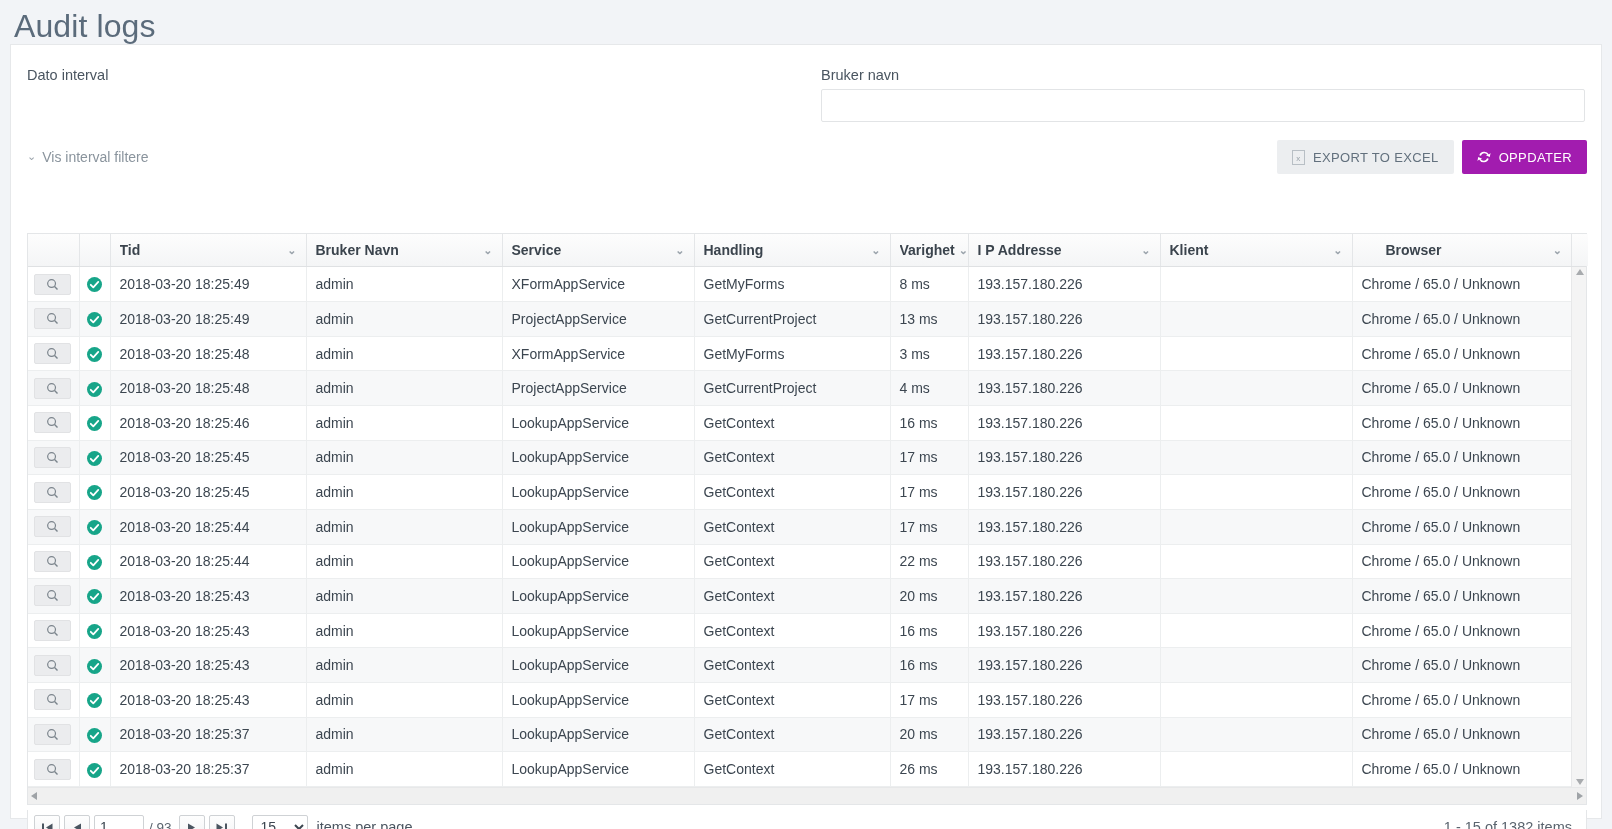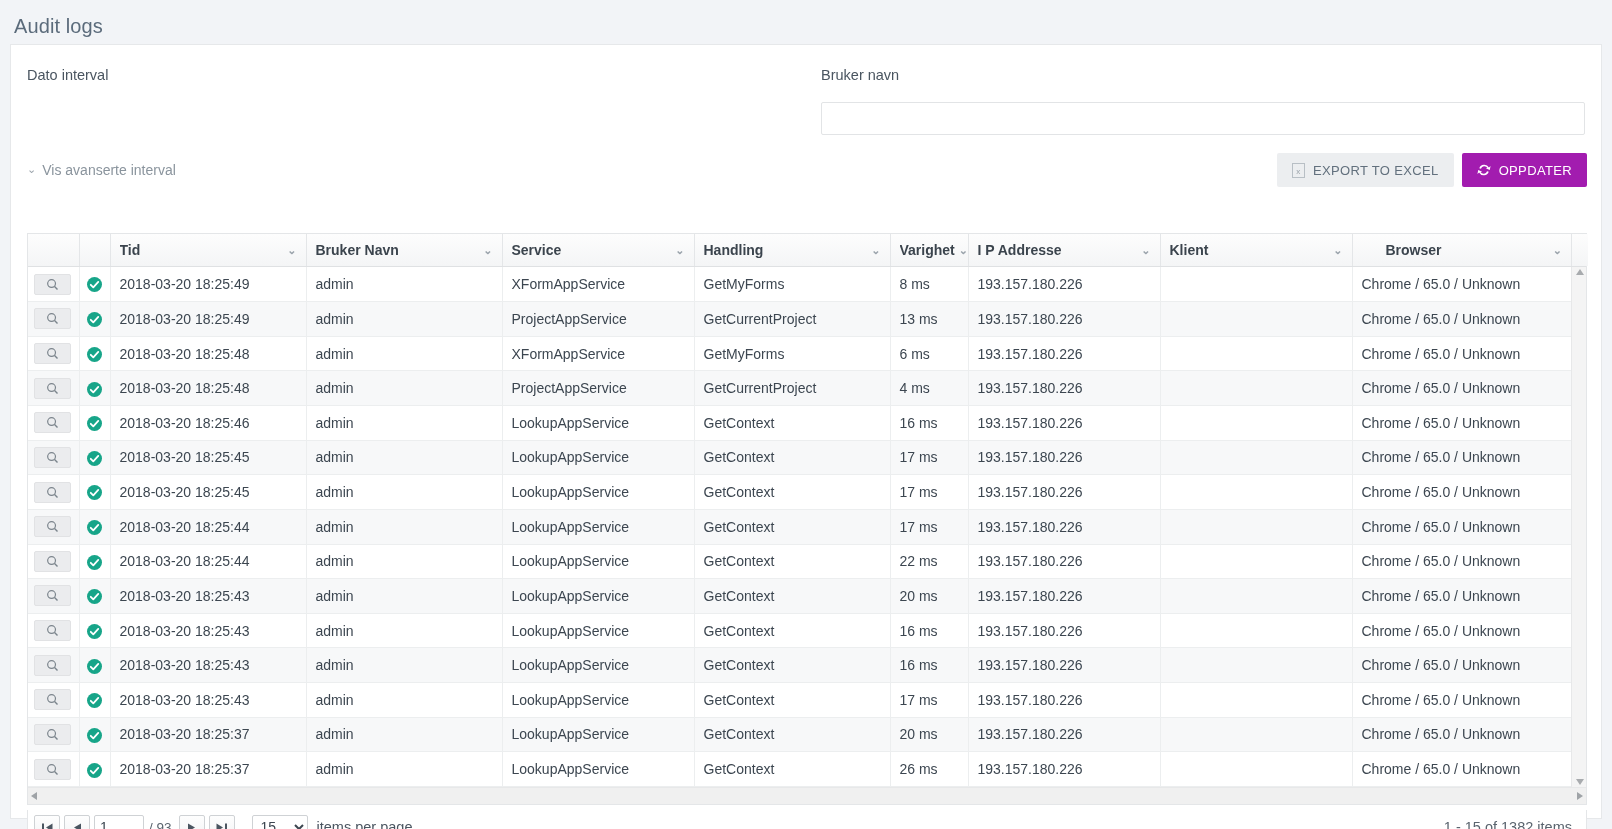--- a/index.html
+++ b/index.html
@@ -7,21 +7,21 @@
     margin: 0; padding: 0;
     width: 1612px; height: 829px;
     background: #f2f4f7;
     font-family: "Liberation Sans", sans-serif;
     -webkit-font-smoothing: antialiased;
     overflow: hidden;
   }
 
   
   #page-title {
-    font-size: 20px;
+    font-size: 32px;
     font-weight: 400;
     color: #5b6b7b;
     padding: 8px 12px 0 14px;
     height: 44px;
     line-height: 36px;
     letter-spacing: .1px;
   }
 
   
   #content-card {
@@ -35,21 +35,21 @@
   
   .filter-row {
     display: flex;
     padding: 22px 16px 0 16px;
     gap: 30px;
   }
   .filter-field { flex: 1 1 0; min-width: 0; }
   .filter-label {
     font-size: 14.5px;
     color: #4a5560;
-    margin-bottom: 19px;
+    margin-bottom: 6px;
     display: block;
   }
   .filter-input {
     width: 100%;
     height: 33px;
     border: 1px solid #e2e4e6;
     border-radius: 2px;
     font-family: "Liberation Sans", sans-serif;
     font-size: 14.5px;
     color: #3c4650;
@@ -317,21 +317,21 @@
     </div>
     <div class="filter-field">
       <label class="filter-label">Bruker navn</label>
       <input class="filter-input" type="text" value="" style="">
     </div>
   </div>
 
   <div class="actions-row">
     <span id="advanced-filter-toggle">
       <span class="chev">⌄</span>
-      <span>Vis avanserte interval</span>
+      <span>Vis interval filtere</span>
     </span>
     <span class="actions-spacer"></span>
 
     <button class="btn" id="export-excel-button">
       <span>
         <svg width="13" height="15" viewBox="0 0 13 15">
           <rect x="0.5" y="0.5" width="12" height="14" fill="none" stroke="#b8bfc5"></rect>
           <text x="6.5" y="11" font-size="8" fill="#9aa3aa" text-anchor="middle" font-family="Liberation Sans, sans-serif">x</text>
         </svg>
       </span>
@@ -492,21 +492,21 @@
                 </span>
               </td>
               <td class="status-cell"><svg class="status-ok" viewBox="0 0 16 16">
                   <circle cx="8" cy="8" r="8" fill="#17a589"></circle>
                   <path d="M4 8.3 L6.7 11 L12 5.3" fill="none" stroke="#fff" stroke-width="1.9" stroke-linecap="round" stroke-linejoin="round"></path>
                 </svg></td>
               <td>2018-03-20 18:25:48</td>
               <td>admin</td>
               <td>XFormAppService</td>
               <td>GetMyForms</td>
-              <td>6 ms</td>
+              <td>3 ms</td>
               <td>193.157.180.226</td>
               <td></td>
               <td>Chrome / 65.0 / Unknown</td>
             </tr>
             <tr>
               <td class="cmd-cell">
                 <span class="detail-button">
                   <svg width="13" height="13" viewBox="0 0 14 14">
                     <circle cx="6" cy="6" r="4.2" fill="none" stroke="#7b848c" stroke-width="1.3"></circle>
                     <line x1="9.2" y1="9.2" x2="12.4" y2="12.4" stroke="#7b848c" stroke-width="1.5"></line>

